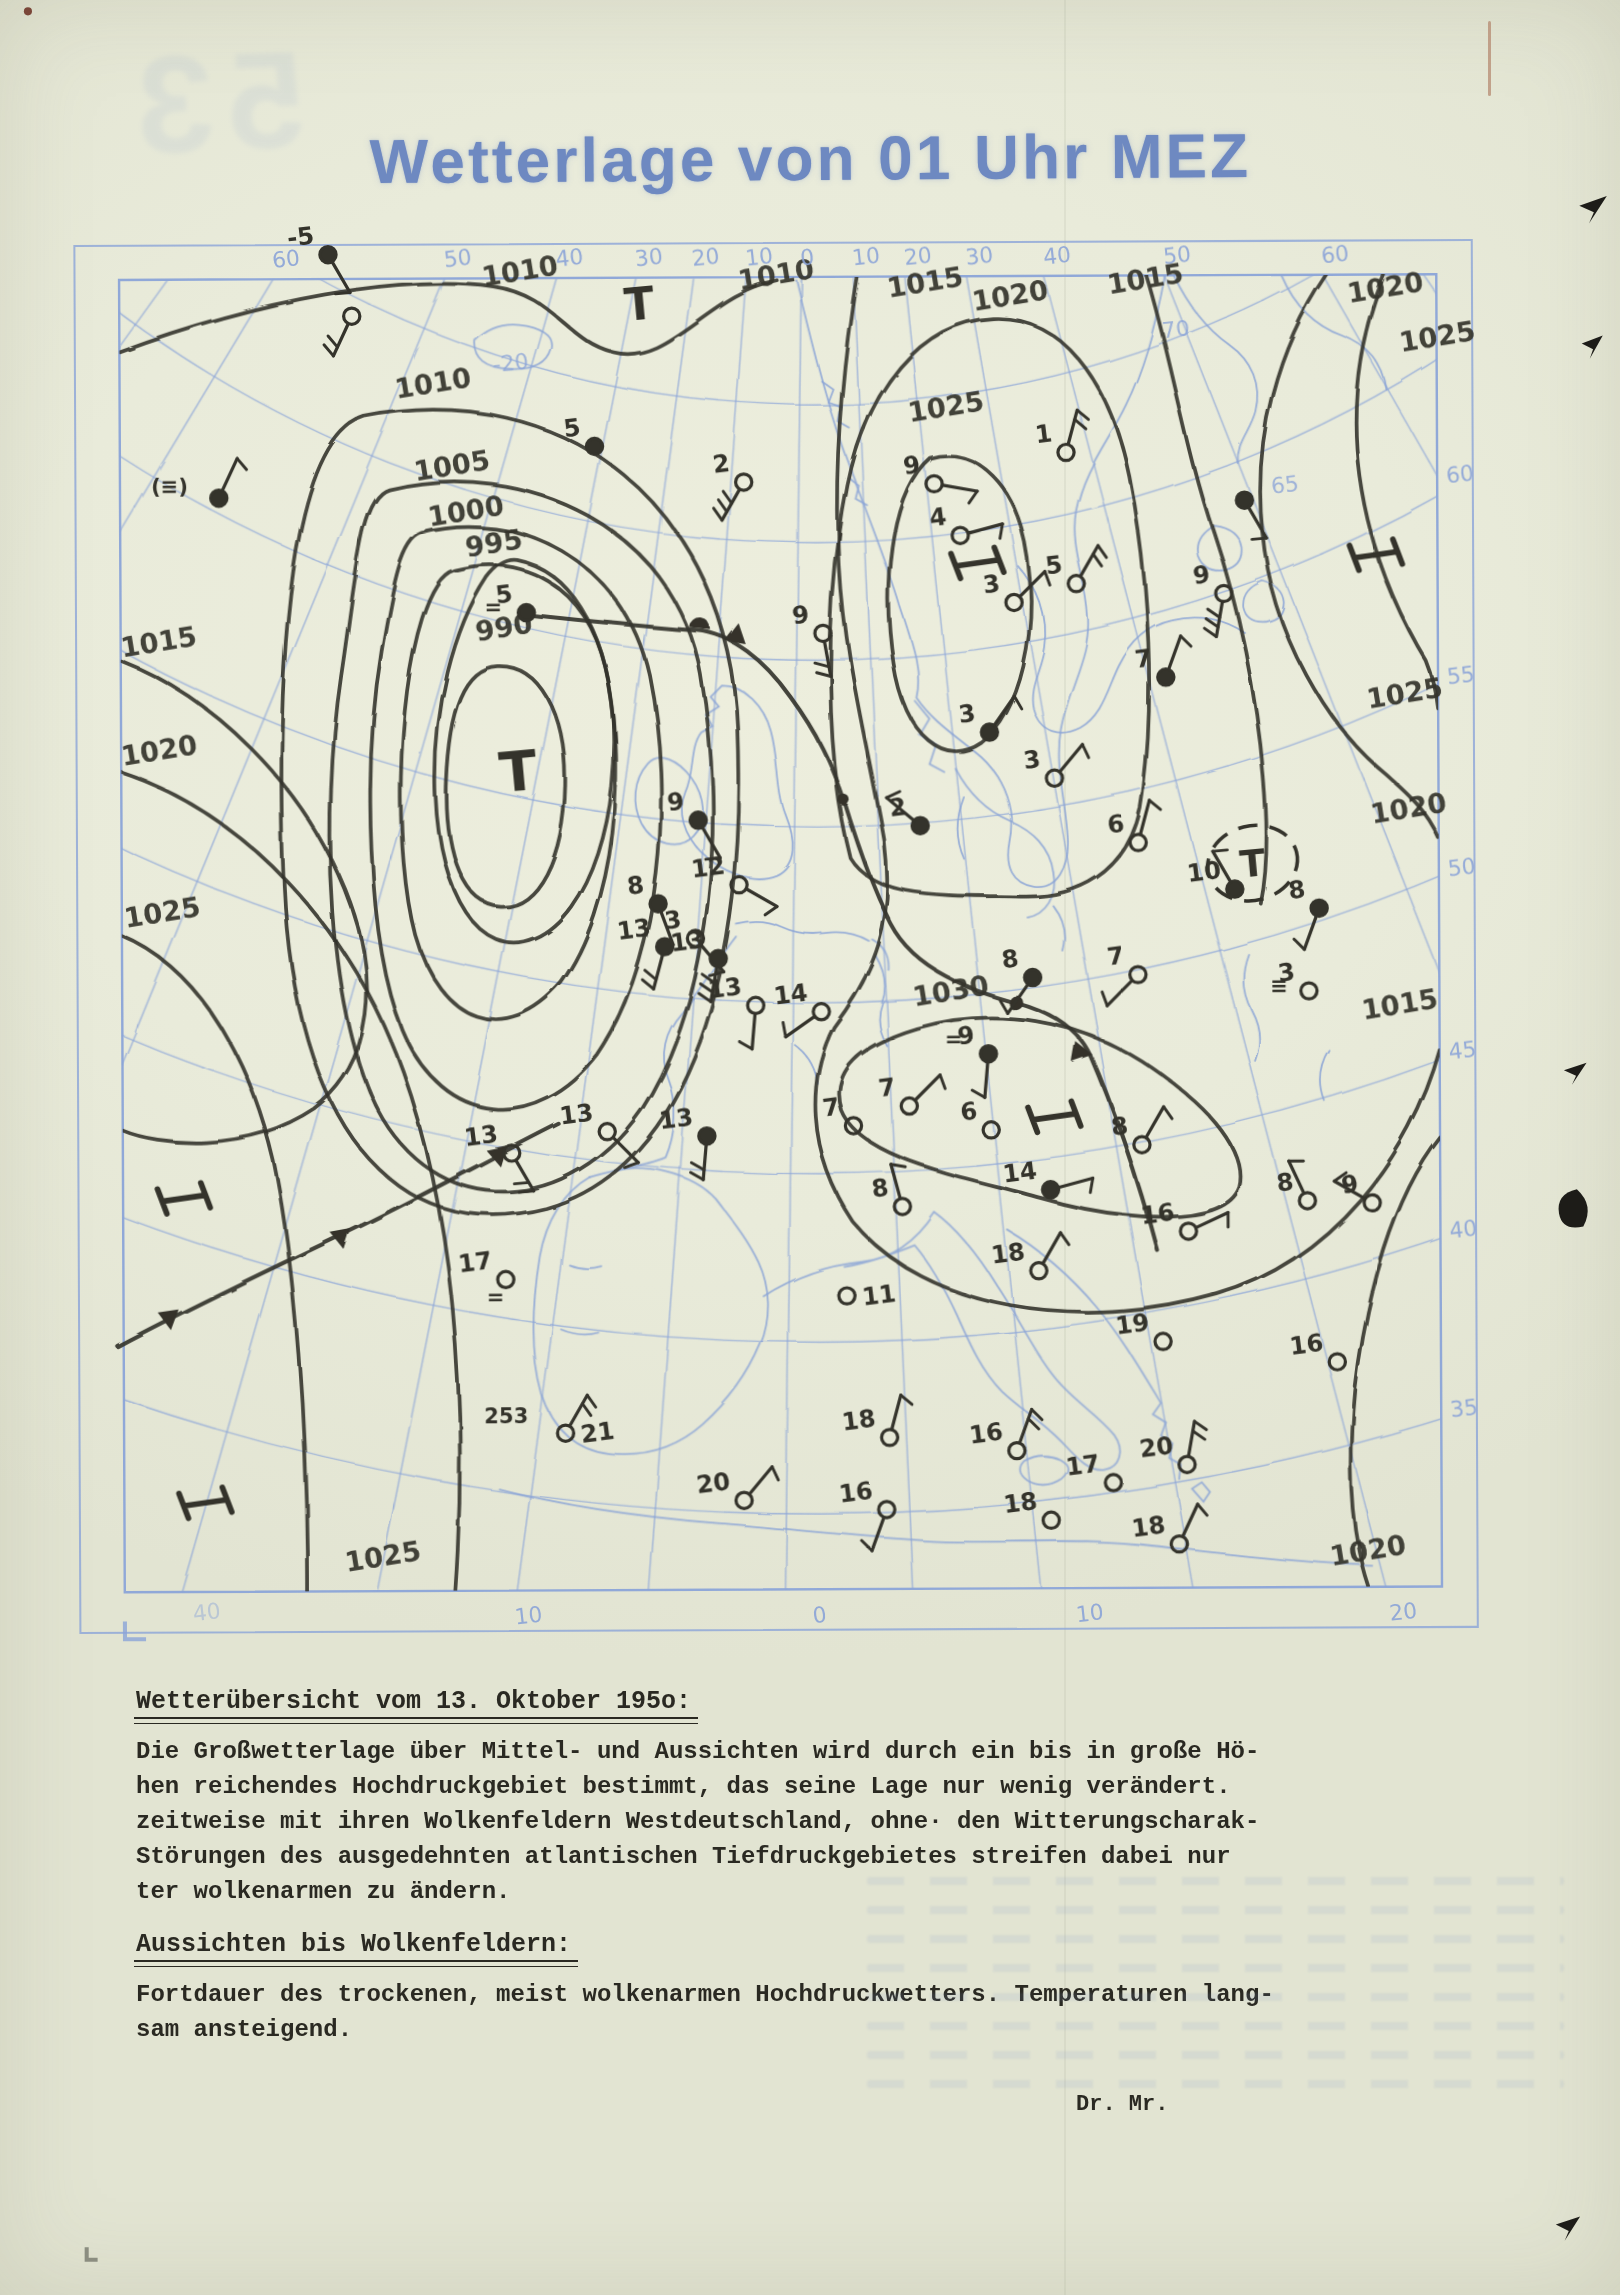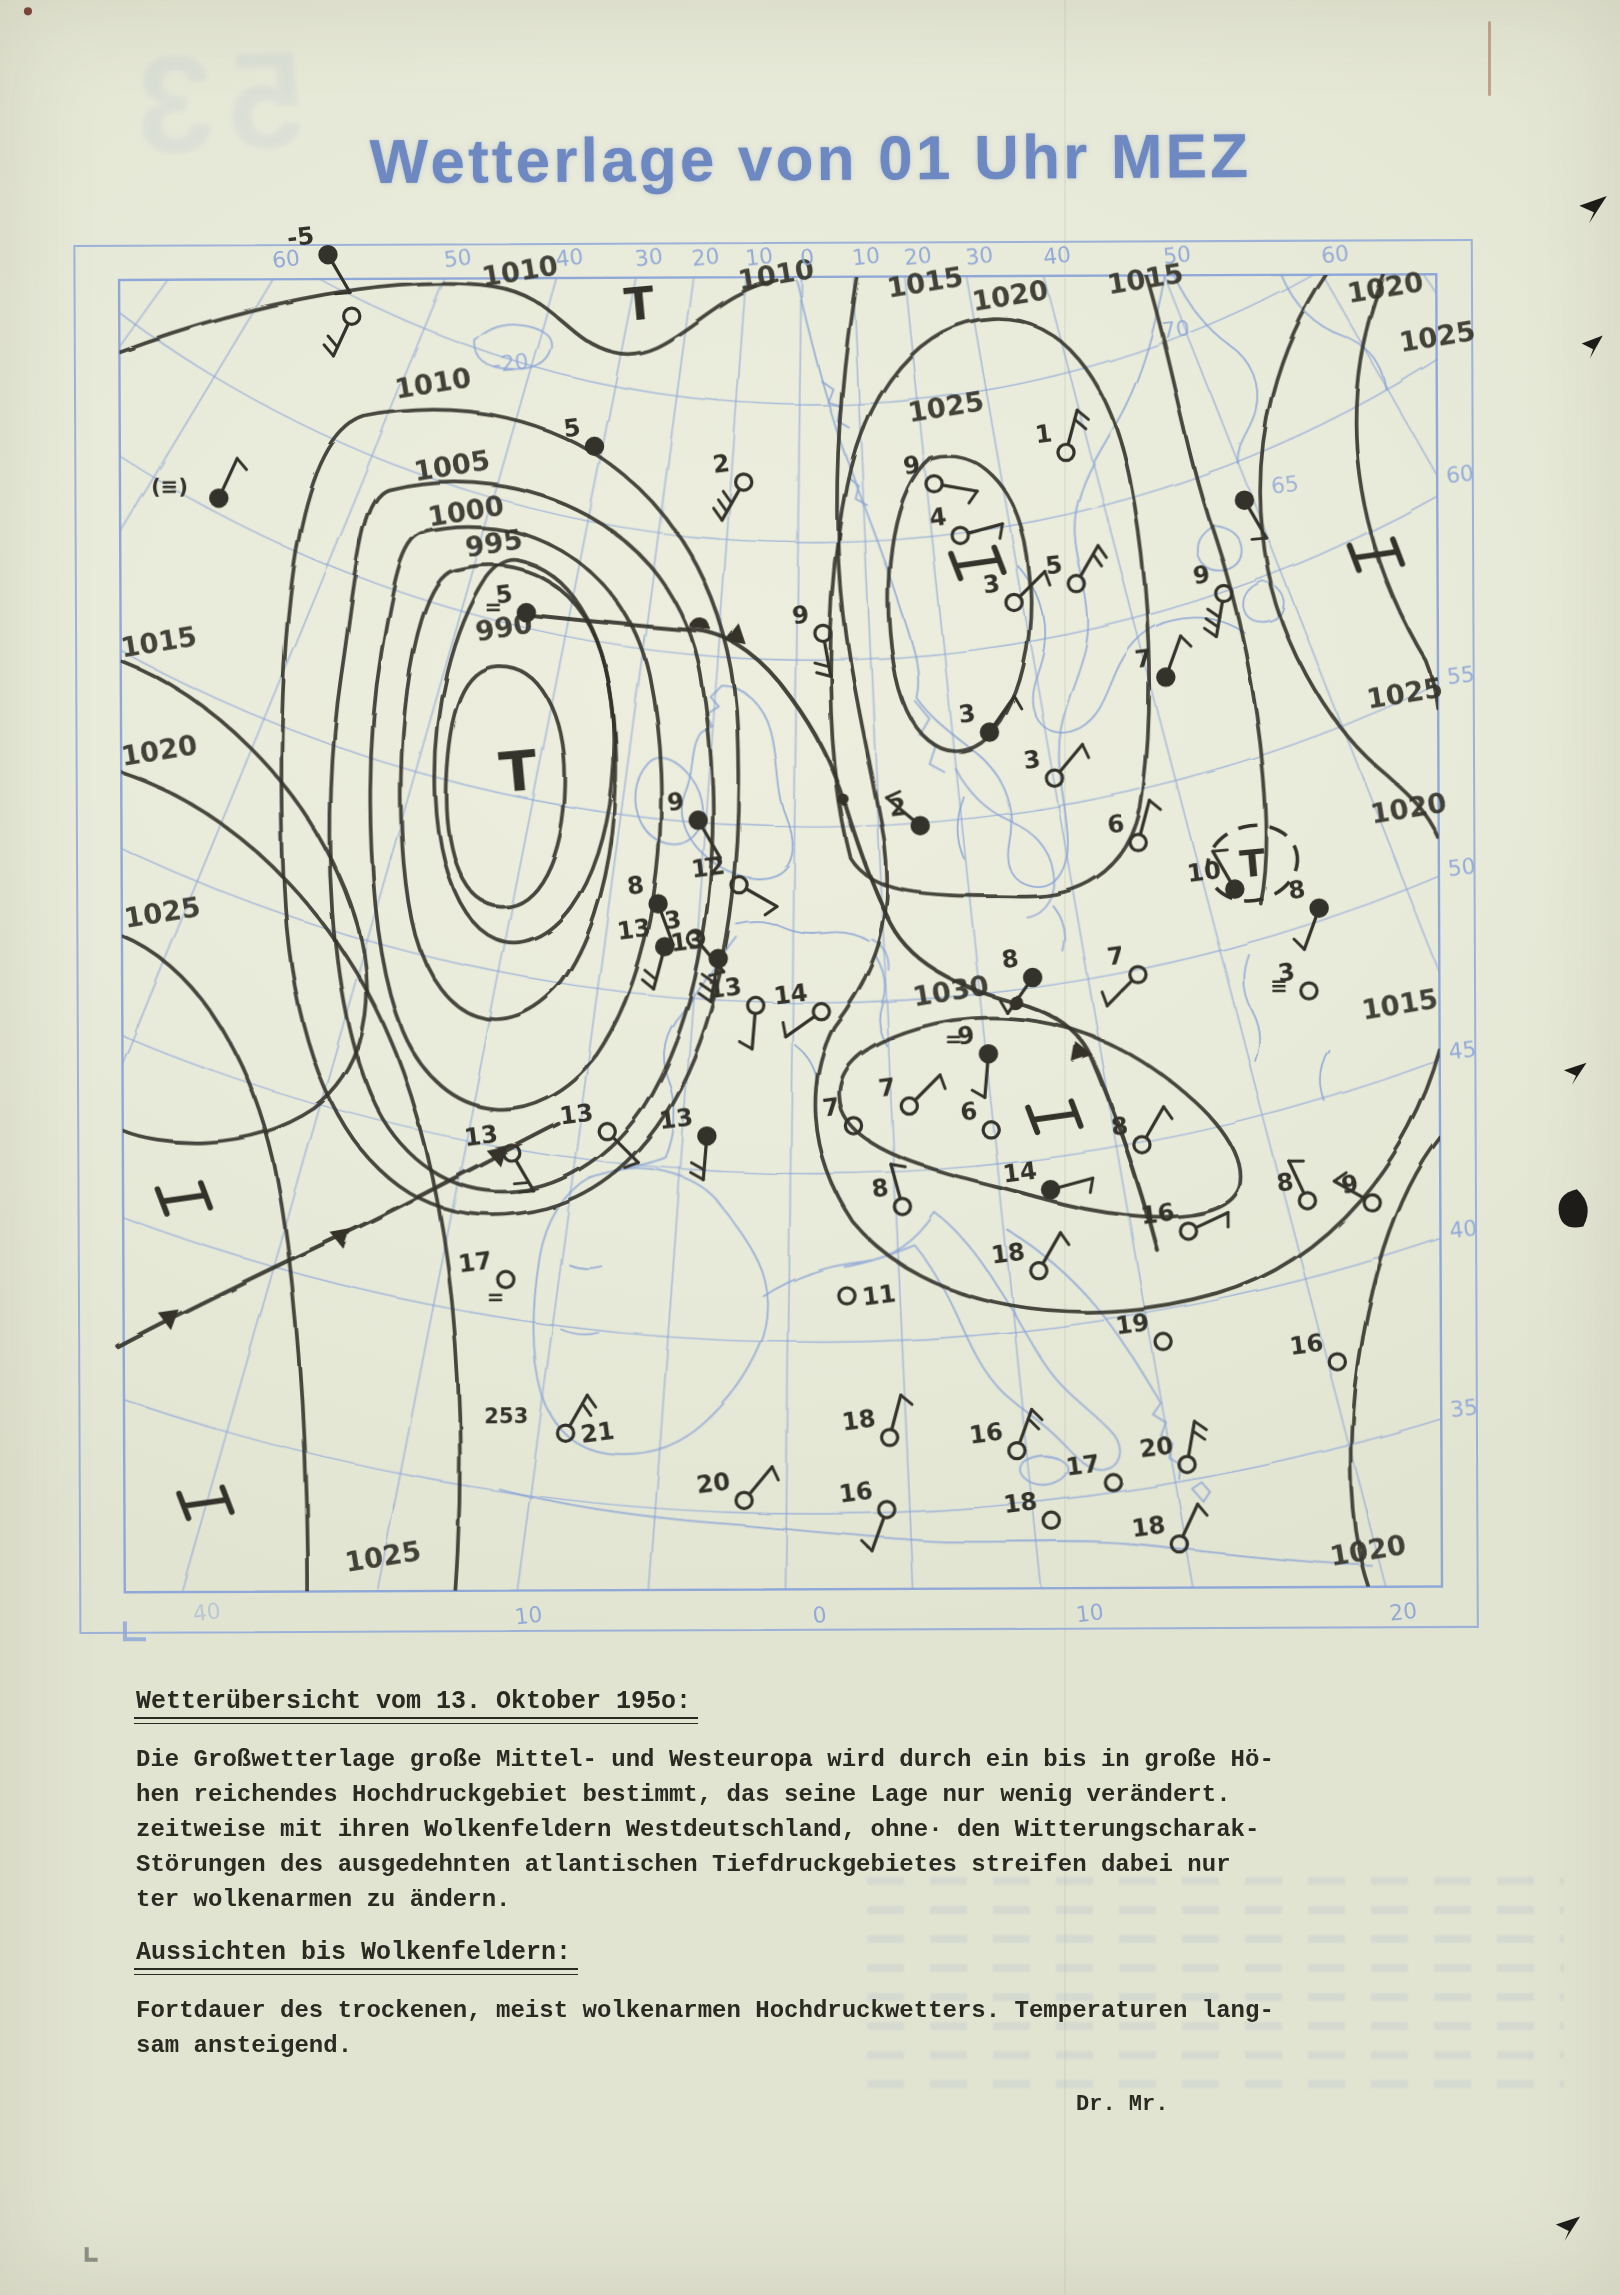--- a/index.html
+++ b/index.html
@@ -17,21 +17,21 @@
   .ghost-digits{position:absolute;left:122px;top:23px;font-size:138px;font-weight:700;
     color:#7b93c8;opacity:.10;filter:blur(2.4px);transform:scaleX(-1) rotate(2deg);letter-spacing:14.6px;}
   .ghost-table{position:absolute;right:57px;top:1856px;width:697px;opacity:.12;filter:blur(1.1px);}
   .ghost-table i{display:block;height:8px;margin:21px 0;background:
      repeating-linear-gradient(90deg,#7b93c8 0 37px, transparent 37px 63px);border-radius:3.2px;}
   .crease-v{position:absolute;left:1064px;top:0;width:1.6px;height:2295px;background:#9aa08c;opacity:.14;}
   .streak{position:absolute;left:1488px;top:21px;width:3.2px;height:75px;background:#a66a4e;opacity:.55;border-radius:1.6px;}
   
   .typed{position:absolute;left:136px;top:1687px;width:1377px;color:#2a2922;
     font-family:"Liberation Mono","DejaVu Sans Mono",monospace;font-weight:700;}
-  .typed .h{font-size:25px;display:inline-block;position:relative;margin-bottom:8px;}
+  .typed .h{font-size:25px;display:inline-block;position:relative;}
   .typed .h::after{content:"";position:absolute;left:-1.6px;right:-6.5px;bottom:-8px;height:4px;
     border-top:2.4px solid #2a2922;border-bottom:1.6px solid #2a2922;}
   .typed .line{font-size:24px;line-height:35px;white-space:pre;}
   .block{margin-bottom:21px;}
   .gap{height:18px;}
   .signature{position:absolute;left:1076px;top:2092px;font-size:22px;
     font-family:"Liberation Mono","DejaVu Sans Mono",monospace;font-weight:700;color:#2a2922;}
   svg{position:absolute;left:0;top:0;}
 </style>
 </head>
@@ -581,21 +581,21 @@
       <path d="M1950,2736 l-30,10 16,8 -5,12 z"></path>
       <path d="M104,2774 l0,18 16,0 0,-5 -11,0 0,-13 z" fill="#8b8d80"></path>
       <circle cx="34" cy="14" r="5" fill="#7a4638"></circle>
     </g>
   </svg>
 
   <div class="typed">
     <div class="block">
       <span class="h">Wetterübersicht vom 13. Oktober 195o:</span>
       <div class="gap"></div>
-      <div class="line">Die Großwetterlage große Mittel- und Westeuropa wird durch ein bis in große Hö-</div>
+      <div class="line">Die Großwetterlage über Mittel- und Aussichten wird durch ein bis in große Hö-</div>
       <div class="line">hen reichendes Hochdruckgebiet bestimmt, das seine Lage nur wenig verändert.</div>
       <div class="line">zeitweise mit ihren Wolkenfeldern Westdeutschland, ohne· den Witterungscharak-</div>
       <div class="line">Störungen des ausgedehnten atlantischen Tiefdruckgebietes streifen dabei nur</div>
       <div class="line">ter wolkenarmen zu ändern.</div>
     </div>
     <div class="block">
       <span class="h">Aussichten bis Wolkenfeldern:</span>
       <div class="gap"></div>
       <div class="line">Fortdauer des trockenen, meist wolkenarmen Hochdruckwetters. Temperaturen lang-</div>
       <div class="line">sam ansteigend.</div>

